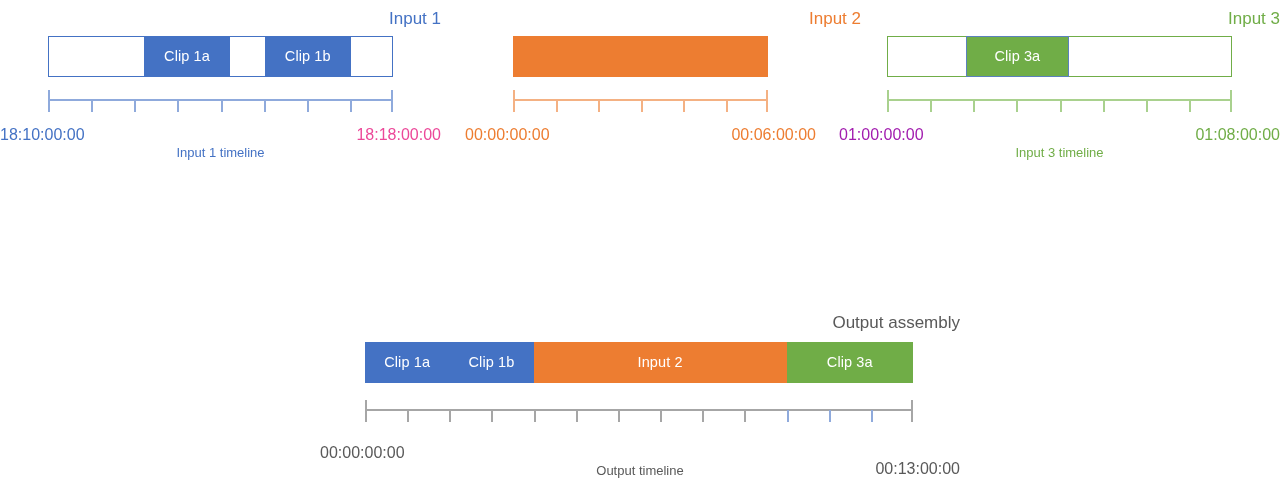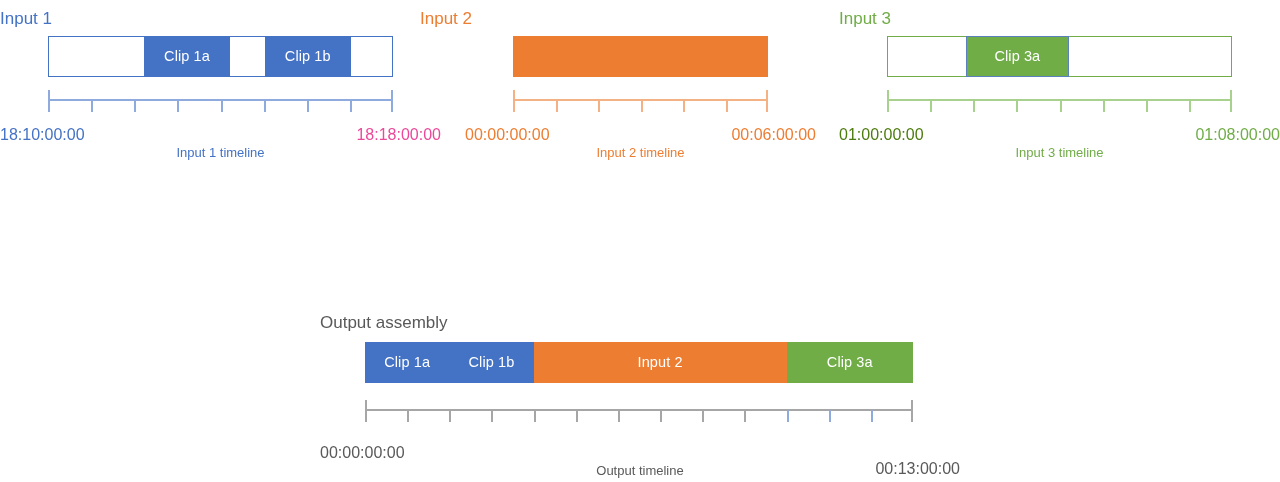--- a/index.html
+++ b/index.html
@@ -19,21 +19,21 @@
   
   .panel {
     position: absolute;
   }
 
   .panel-title {
     position: absolute;
     top: 0;
     left: 0;
     width: 100%;
-    text-align: left;
+    text-align: right;
     font-size: 17px;
     line-height: 22px;
     white-space: nowrap;
   }
 
   
   .track {
     position: absolute;
     height: 41px;
     box-sizing: border-box;
@@ -159,41 +159,40 @@
       <div class="cap left"></div>
       <div class="cap right"></div>
       <div class="tick" style="left: 42.5px;"></div>
       <div class="tick" style="left: 85px;"></div>
       <div class="tick" style="left: 127.5px;"></div>
       <div class="tick" style="left: 170px;"></div>
       <div class="tick" style="left: 212.5px;"></div>
     </div>
     <div class="tc left" style="top: 118px; left: 45px; color: rgb(237, 125, 49);">00:00:00:00</div>
     <div class="tc right" style="top: 118px; right: 45px; color: rgb(237, 125, 49);">00:06:00:00</div>
-    <div class="caption" style="top: 136px; color: rgb(237, 125, 49);">Input 2 timeline</div>
   </div>
 
 <div class="panel" id="panel-input-3" style="left: 839px; top: 8px; width: 441px; height: 150px;">
     <div class="panel-title" style="color: rgb(112, 173, 71);">Input 3</div>
     <div class="track outlined" style="left: 48px; width: 345px; top: 28px;">
       <div class="clip full bordered" style="left: 77.625px; width: 103.5px; background: rgb(112, 173, 71);">Clip 3a</div>
     </div>
     <div class="ruler" style="left: 48px; width: 345px; top: 82px;">
       <div class="axis"></div>
       <div class="cap left"></div>
       <div class="cap right"></div>
       <div class="tick" style="left: 43.125px;"></div>
       <div class="tick" style="left: 86.25px;"></div>
       <div class="tick" style="left: 129.375px;"></div>
       <div class="tick" style="left: 172.5px;"></div>
       <div class="tick" style="left: 215.625px;"></div>
       <div class="tick" style="left: 258.75px;"></div>
       <div class="tick" style="left: 301.875px;"></div>
     </div>
-    <div class="tc left" style="top: 118px; left: 0px; color: #4d7c0f;">01:00:00:00</div>
+    <div class="tc left" style="top: 118px; left: 0px; color: #a21caf;">01:00:00:00</div>
     <div class="tc right" style="top: 118px; right: 0px; color: rgb(112, 173, 71);">01:08:00:00</div>
     <div class="caption" style="top: 136px; color: rgb(112, 173, 71);">Input 3 timeline</div>
   </div>
 
 <div class="panel" id="panel-output" style="left: 320px; top: 312px; width: 640px; height: 170px;">
     <div class="panel-title" style="color: rgb(89, 89, 89); font-size: 17px;">Output assembly</div>
     <div class="track bare" style="left: 45px; width: 548px; top: 30px;">
       <div class="clip" style="left: 0px; width: 84.3077px; background: rgb(68, 114, 196);">Clip 1a</div>
       <div class="clip" style="left: 84.3077px; width: 84.3077px; background: rgb(68, 114, 196);">Clip 1b</div>
       <div class="clip" style="left: 168.615px; width: 252.923px; background: rgb(237, 125, 49);">Input 2</div>

